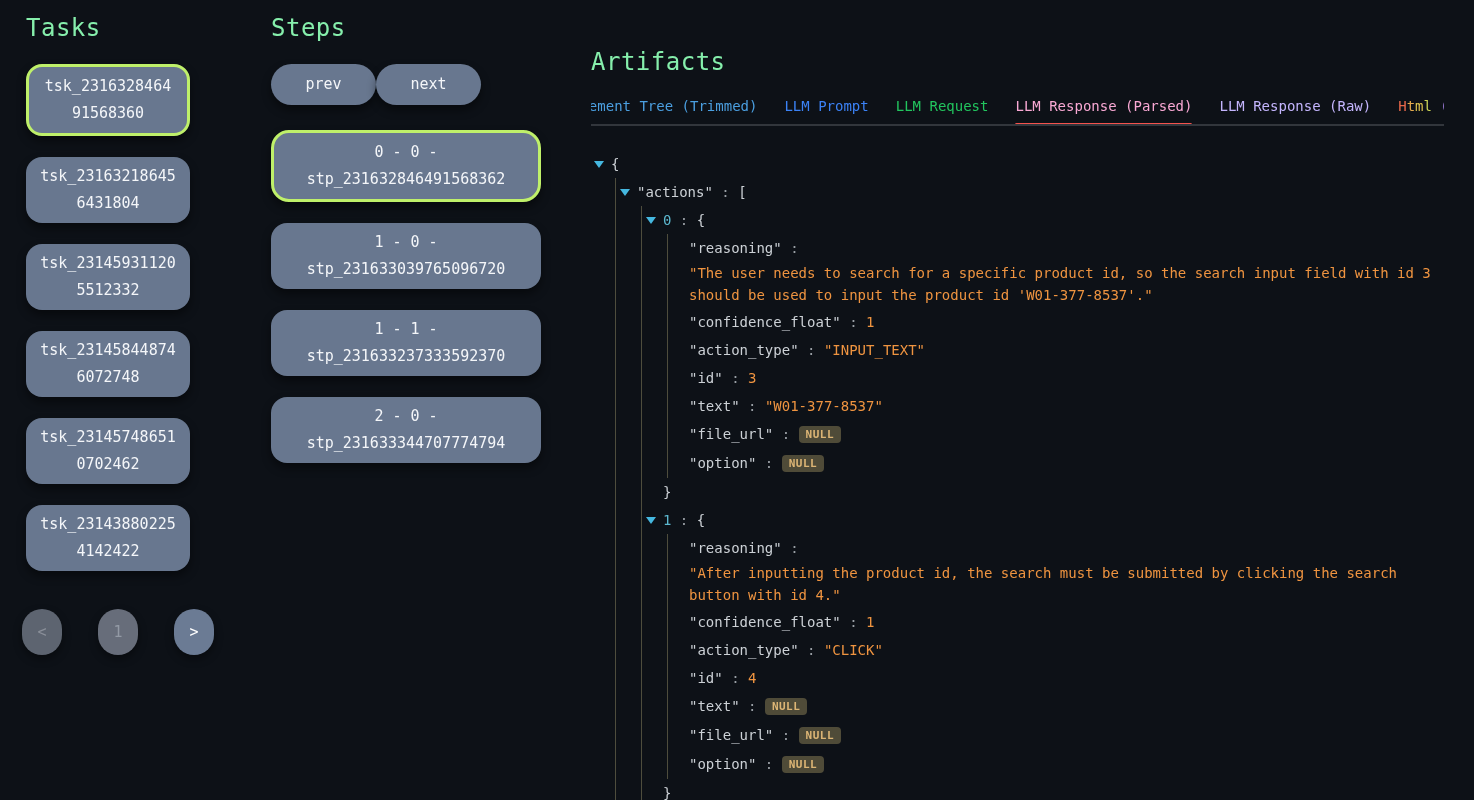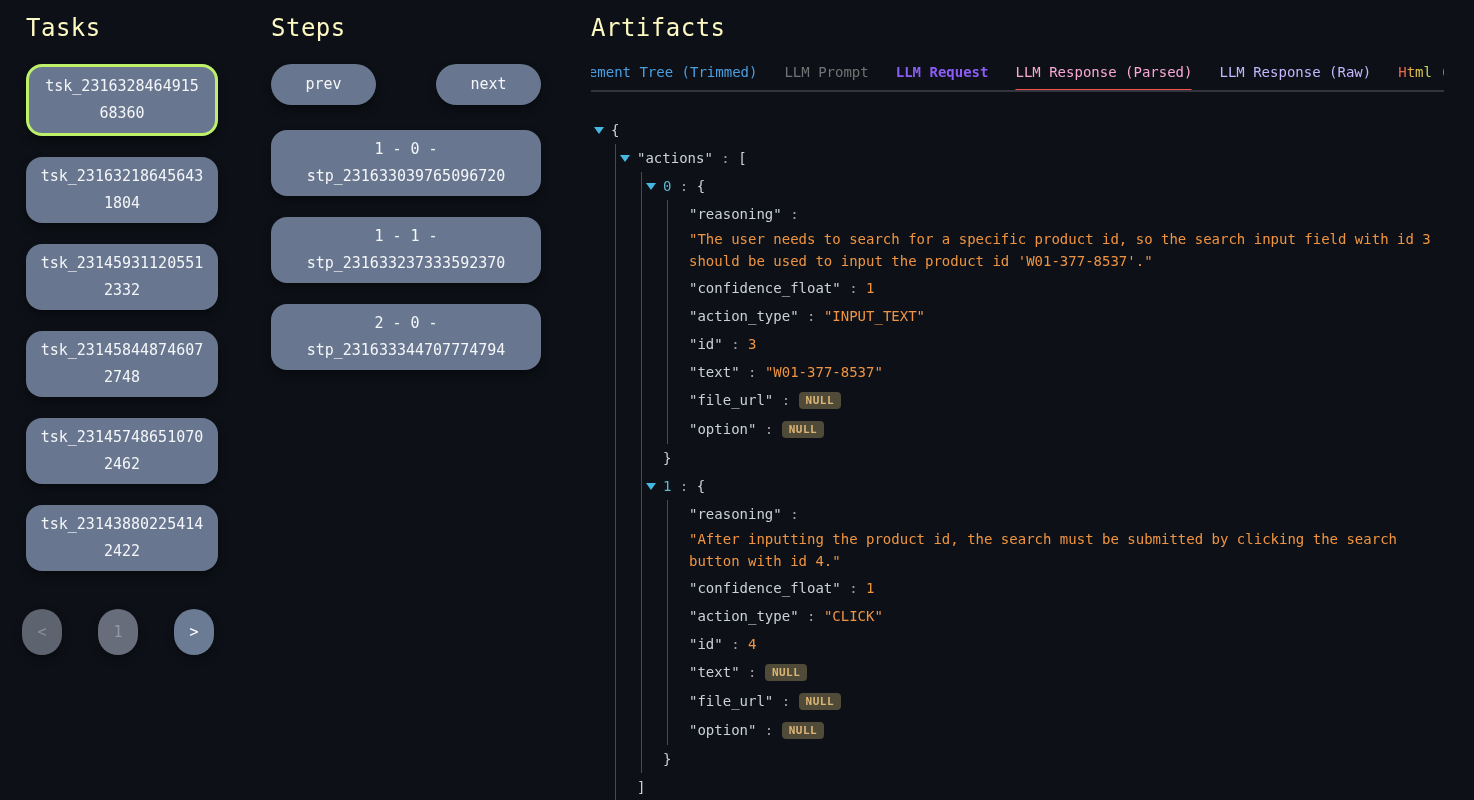--- a/index.html
+++ b/index.html
@@ -4,51 +4,51 @@
 <style>
   * { margin:0; padding:0; box-sizing:border-box; }
   html,body { width:1474px; height:800px; overflow:hidden; }
   body {
     background:#0d1117;
     font-family:"DejaVu Sans Mono","Liberation Mono",monospace;
     color:#e8ebee;
     display:flex;
   }
   .col-title {
-    font-size:24px; font-weight:500; color:#fef9c3; letter-spacing:.5px;
+    font-size:24px; font-weight:500; color:#86efac; letter-spacing:.5px;
     margin:14px 0 22px 0;
   }
   
   .tasks-col { width:228px; padding:0 0 0 26px; flex:none; }
   .task-list { display:flex; flex-direction:column; gap:21px; width:176px; }
   .btn {
     background:#68778f; color:#f4f6f9; border:none; cursor:pointer;
     font-family:inherit; font-size:15px; line-height:27px;
     border-radius:16px; box-shadow:0 5px 10px rgba(0,0,0,.45);
     text-align:center;
   }
-  .task-btn { width:192px; padding:6px 14px; overflow-wrap:anywhere; }
+  .task-btn { width:164px; padding:6px 14px; overflow-wrap:anywhere; }
   .task-btn.selected { border:3px solid #bff06a; }
   .pager { width:192px; display:flex; justify-content:space-between; margin-top:38px; margin-left:-4px; }
   .pager-btn {
     width:40px; height:46px; border-radius:20px; font-size:15px;
     box-shadow:0 4px 8px rgba(0,0,0,.4);
   }
   .pager-btn.prev  { background:#5d6470; color:#8a8f99; }
   .pager-btn.page  { background:#676d7a; color:#939aa5; }
   .pager-btn.next  { background:#6b7b94; color:#ffffff; }
   
   .steps-col { width:340px; padding:0 0 0 43px; flex:none; }
-  .step-nav { width:270px; display:flex; justify-content:space-between; margin-bottom:25px; }
+  .step-nav { width:270px; display:flex; margin-bottom:25px; }
   .nav-btn { width:105px; height:41px; border-radius:21px; font-size:15px; }
   .step-list { display:flex; flex-direction:column; gap:21px; width:270px; }
   .step-btn { width:270px; padding:6px 22px; overflow-wrap:anywhere; }
   .step-btn.selected { border:3px solid #bff06a; border-radius:18px; }
   
-  .artifacts-col { flex:1; padding:0 30px 0 23px; min-width:0; }
+  .artifacts-col { flex:1; padding:0 30px 0 23px; min-width:0;margin-top:34px; }
   .tabbar {
     display:flex; gap:27px; overflow:hidden; white-space:nowrap;
     border-bottom:2px solid #32363c; padding-bottom:10px; margin-top:9px;
   }
   .tab { font-size:14px; cursor:pointer; position:relative; flex:none; }
   .tab:first-child { margin-left:-19px; }
   .tab.active::after {
     content:""; position:absolute; left:0; right:0; bottom:-12px; height:3px;
     background:#f4524d; border-radius:2px;
   }
@@ -93,32 +93,33 @@
   </div>
 </div>
 
 <div class="steps-col">
   <div class="col-title">Steps</div>
   <div class="step-nav">
     <button class="btn nav-btn">prev</button>
     <button class="btn nav-btn">next</button>
   </div>
   <div class="step-list">
+      <button class="btn step-btn selected">0 - 0 - stp_231632846491568362</button>
       <button class="btn step-btn">1 - 0 - stp_231633039765096720</button>
       <button class="btn step-btn">1 - 1 - stp_231633237333592370</button>
       <button class="btn step-btn">2 - 0 - stp_231633344707774794</button>
     </div>
 </div>
 
 <div class="artifacts-col">
   <div class="col-title">Artifacts</div>
   <div class="tabbar">
       <div class="tab"><span style="color: rgb(75, 159, 224);">Element Tree (Trimmed)</span></div>
-      <div class="tab"><span style="color: #737373;">LLM Prompt</span></div>
-      <div class="tab"><span style="color: #8b5cf6; font-weight: bold;">LLM Request</span></div>
+      <div class="tab"><span style="color: #3b82f6;">LLM Prompt</span></div>
+      <div class="tab"><span style="color: #22c55e;">LLM Request</span></div>
       <div class="tab active"><span style="color: #f9a8d4;">LLM Response (Parsed)</span></div>
       <div class="tab"><span style="color: #c4b5fd;">LLM Response (Raw)</span></div>
       <div class="tab"><span style="color: rgb(232, 104, 74);">H</span><span style="color: rgb(226, 168, 77);">t</span><span style="color: rgb(221, 196, 79);">m</span><span style="color: rgb(201, 212, 85);">l</span><span style="color: rgb(165, 131, 230);"> (Raw)</span></div>
     </div>
   <div class="json-view">
       <div class="jline"><span class="caret"></span><span class="jbrace">{</span></div>
       <div class="jchildren">
         <div class="jline"><span class="caret"></span><span class="jkey">"actions"</span><span class="jpunc"> : </span><span class="jbrace">[</span></div>
         <div class="jchildren">
           <div class="jline"><span class="caret"></span><span class="jindex">0</span><span class="jpunc"> : </span><span class="jbrace">{</span></div>

